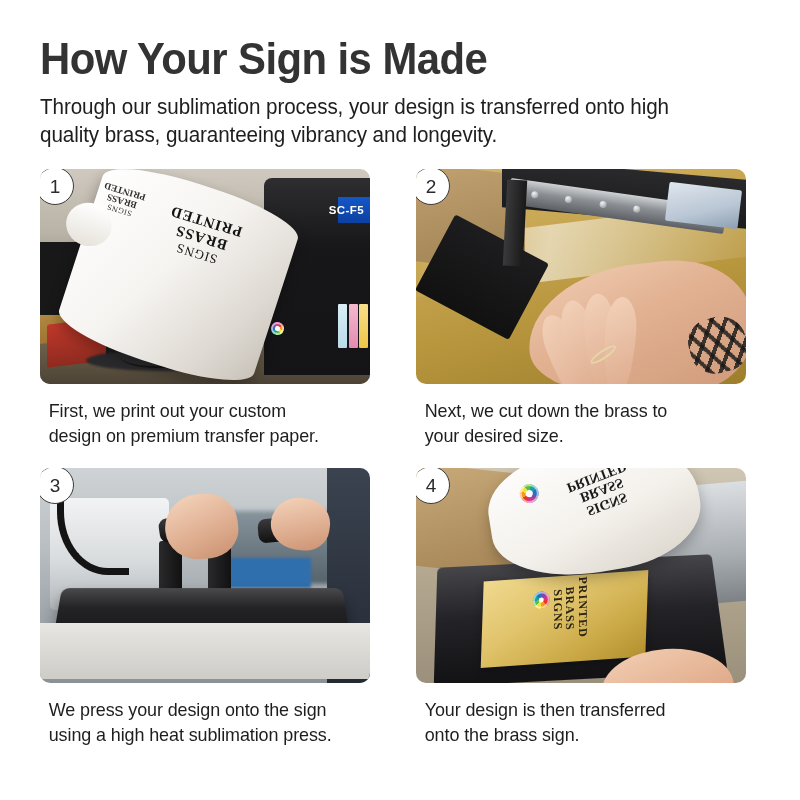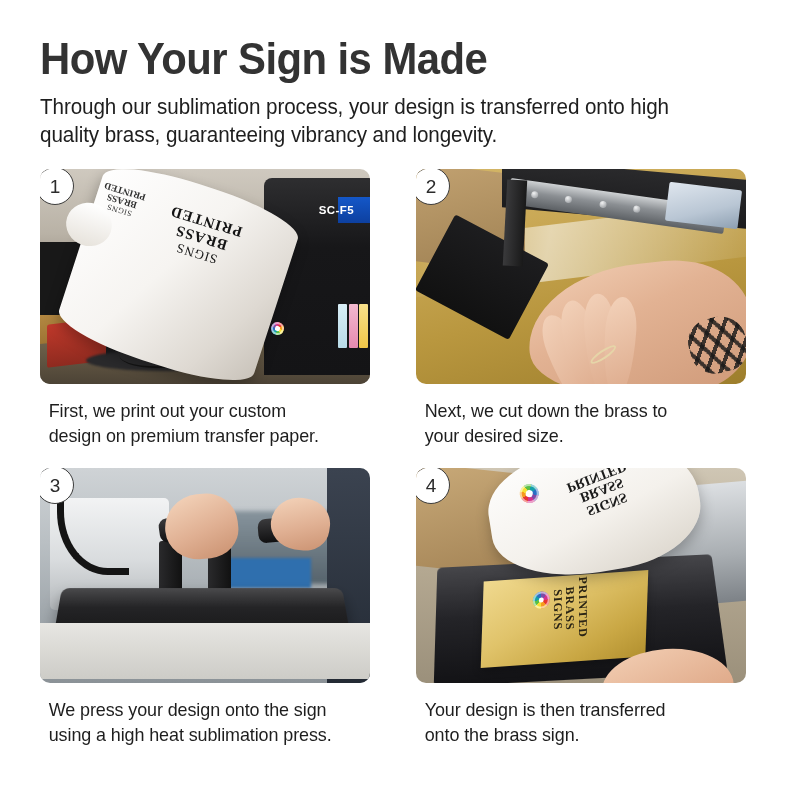--- a/index.html
+++ b/index.html
@@ -141,21 +141,21 @@
   
   .p1-body {
     position: absolute; right: 0; top: 4%; width: 32%; height: 92%;
     background: linear-gradient(180deg, #2e2e30 0%, #171719 35%, #141416 100%);
     border-top-left-radius: 8px;
   }
   .p1-bluepanel {
     position: absolute; right: 0; top: 10%; width: 30%; height: 13%;
     background: linear-gradient(180deg, #1457c8 0%, #0d40a0 100%);
     display: flex; align-items: center; justify-content: flex-end;
-    padding-right: 16px;
+    padding-right: 6px;
   }
   .p1-bluepanel span {
     color: #ffffff; font-size: 11.5px; font-weight: 700; letter-spacing: 0.4px;
     white-space: nowrap;
   }
   .p1-inks { position: absolute; right: 2%; bottom: 14%; width: 28%; height: 22%; display: flex; gap: 5%; }
   .p1-ink { flex: 1; border-radius: 1px; }
   .ink-c { background: linear-gradient(180deg,#d9eef6 0%, #b8dbe8 100%); }
   .ink-m { background: linear-gradient(180deg,#f3b9cf 0%, #e58ab0 100%); }
   .ink-y { background: linear-gradient(180deg,#f8e08a 0%, #efc648 100%); }

